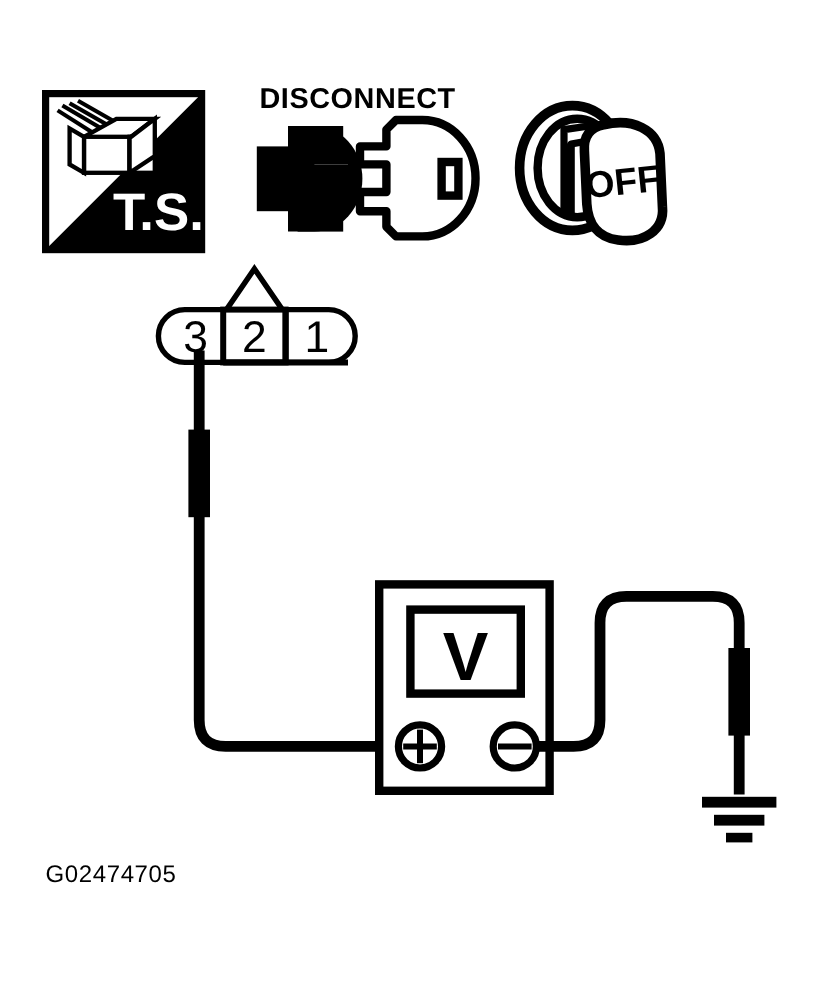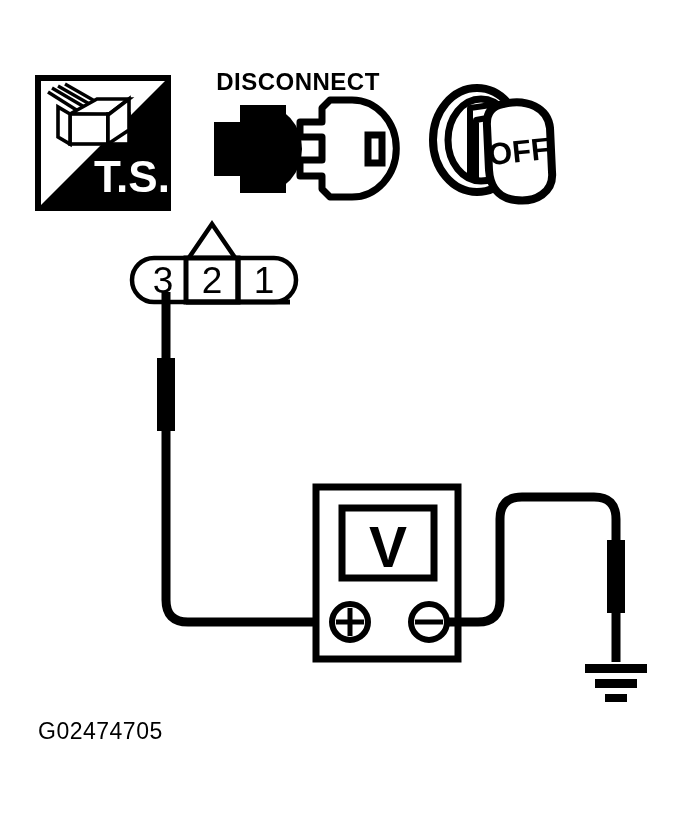--- a/index.html
+++ b/index.html
@@ -24,21 +24,21 @@
   #diagram-svg {
     display: block;
     width: 679px;
     height: 820px;
   }
   .fig-label {
     position: absolute;
     left: 38px;
     top: 718px;
     font-family: "Liberation Sans", sans-serif;
-    font-size: 23px;
+    font-size: 20px;
     letter-spacing: 0.5px;
     color: #000000;
     white-space: nowrap;
   }
 </style>
 </head>
 <body>
 
 <div id="diagram-root">
 

